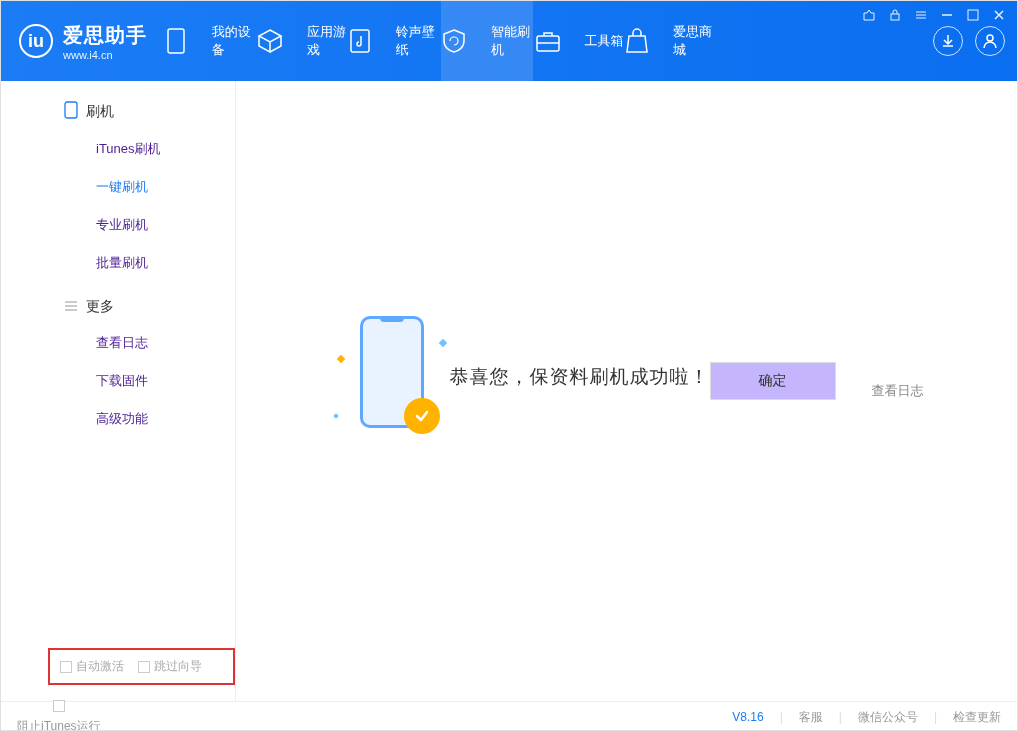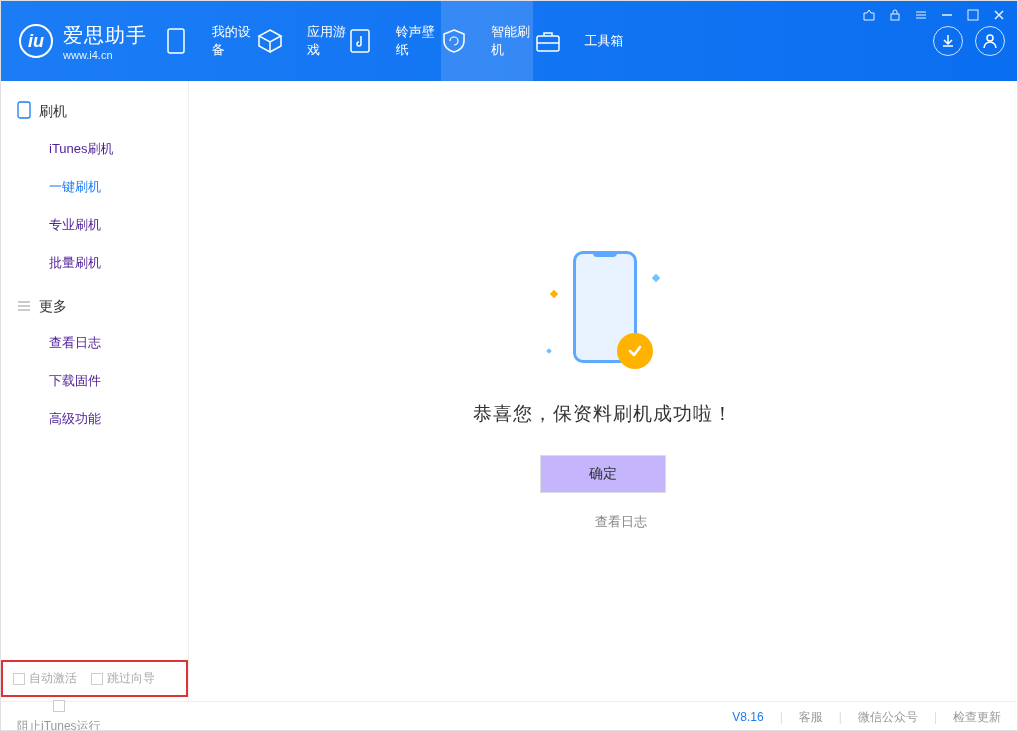--- a/index.html
+++ b/index.html
@@ -1,54 +1,54 @@
 <!DOCTYPE html>
 <html><head>
 <meta charset="utf-8">
 <style>
 * { margin: 0; padding: 0; box-sizing: border-box; font-family: "Microsoft YaHei", Arial, sans-serif; }
 body { background: #fff; width: 1018px; height: 731px; overflow: hidden; border: 1px solid #e0e0e0; }
 
 .header { background: linear-gradient(to right, #1b7cf5, #0a6ef0); height: 80px; display: flex; align-items: stretch; color: #fff; }
 .logo-block { display: flex; align-items: center; padding: 0 18px; gap: 10px; }
-.logo-circle { width: 34px; height: 34px; border-radius: 50%; border: 2px solid #fff; display: flex; align-items: center; justify-content: center; font-weight: bold; font-size: 18px; color:#fff; font-style: italic; }
-.logo-text .title { font-size: 20px; font-weight: 400; letter-spacing: 1px; }
+.logo-circle { width: 34px; height: 34px; border-radius: 50%; border: 2px solid #fff; display: flex; align-items: center; justify-content: center; font-weight: bold; font-size: 18px; color:#fff; }
+.logo-text .title { font-size: 20px; font-weight: 700; letter-spacing: 1px; }
 .logo-text .sub { font-size: 11px; opacity: 0.9; }
 
 .nav { display: flex; }
 .nav-item { width: 92px; display: flex; flex-direction: row; align-items: center; justify-content: center; gap: 24px; cursor: pointer; font-size: 13px; }
 .nav-item.active { background: rgba(255,255,255,0.15); }
 .nav-icon { width: 26px; height: 26px; display: flex; align-items: center; justify-content: center; }
 
 .header-right { margin-left: auto; display: flex; align-items: center; padding-right: 12px; gap: 12px; }
 .win-controls { display: flex; gap: 12px; align-items: center; position: absolute; top: 8px; right: 12px; }
 .win-ctrl { width: 14px; height: 14px; cursor: pointer; color: #fff; opacity: 0.9; display:flex; align-items:center; justify-content:center; font-size:11px; }
 .circ-btn { width: 30px; height: 30px; border: 1.5px solid rgba(255,255,255,0.8); border-radius: 50%; display: flex; align-items: center; justify-content: center; cursor: pointer; }
 
-.body-area { display: flex; height: 620px; }
+.body-area { display: flex; height: 620px; padding-left: 47px; }
 .sidebar { width: 188px; border-right: 1px solid #eee; padding-top: 12px; position: relative; }
 .side-section { margin-bottom: 8px; }
 .side-head { display: flex; align-items: center; gap: 8px; padding: 8px 16px; font-size: 14px; color: #333; }
 .side-items { }
 .side-item { padding: 10px 12px 10px 48px; font-size: 13px; color: #4c1d95; cursor: pointer; }
 .side-item.active { color: #1b7cf5; }
 
 .device-panel { position: absolute; bottom: 48px; left: 8px; right: 8px; }
 .mode-row { background: #f5f8fc; border-radius: 4px; padding: 8px 10px; display: flex; align-items: center; gap: 8px; font-size: 13px; color: #333; margin-bottom: 10px; }
 .mode-icon { width: 18px; height: 18px; border-radius: 50%; background: #fff; display: flex; align-items:center; justify-content:center; }
 .device-row { background: #f5f8fc; border-radius: 4px; padding: 10px; }
 .device-name { font-size: 13px; font-weight: 600; color: #1b7cf5; display: flex; align-items: center; gap: 6px; }
 .storage-pill { display: inline-block; background: #e3effd; color: #1b7cf5; font-size: 11px; padding: 2px 10px; border-radius: 10px; margin-top: 6px; }
 .device-type { font-size: 11px; color: #aaa; margin-top: 4px; }
 
-.check-row { position: absolute; left: 0; right: 0; bottom: 4px; padding: 8px 10px; display: flex; gap: 14px; font-size: 12px; color: #aaa; border: 2px solid #d33; }
+.check-row { position: absolute; left: 0; right: 0; bottom: 16px; padding: 8px 10px; display: flex; gap: 14px; font-size: 12px; color: #aaa; border: 2px solid #d33; }
 .chk { display: flex; align-items: center; gap: 4px; }
 .chk-box { width: 12px; height: 12px; border: 1px solid #ccc; background:#fff; }
 
-.main { flex: 1; position: relative; display: flex; flex-direction: column; align-items: center; justify-content: center; }
+.main { flex: 1; position: relative; display: flex; flex-direction: row; align-items: center; justify-content: center; }
 .illus { width: 120px; height: 120px; position: relative; margin-bottom: 30px; }
 .phone-rect { position: absolute; left: 30px; top: 0; width: 64px; height: 112px; border: 3px solid #5fa8ff; border-radius: 10px; background: #e8f3ff; }
 .phone-notch { position: absolute; left: 50px; top: 0; width: 24px; height: 6px; background: #5fa8ff; border-radius: 0 0 4px 4px; }
 .check-badge { position: absolute; right: 10px; bottom: 2px; width: 36px; height: 36px; background: #ffb300; border-radius: 50%; display:flex; align-items:center; justify-content:center; }
 .sparkle { position: absolute; width: 6px; height: 6px; background: #5fa8ff; transform: rotate(45deg); }
 .s1 { left: 8px; top: 40px; background:#ffb300; }
 .s2 { right: 4px; top: 24px; background:#6fc2ff; }
 .s3 { left: 4px; bottom: 18px; background:#6fc2ff; width:4px;height:4px;}
 
 .success-msg { font-size: 19px; color: #333; letter-spacing: 1px; margin-bottom: 28px; }
@@ -109,20 +109,28 @@
       <span>智能刷机</span>
     </div>
     <div class="nav-item">
       <span class="nav-icon">
           <svg width="26" height="24" viewBox="0 0 26 24">
             <rect x="2" y="7" width="22" height="15" rx="2" fill="none" stroke="#fff" stroke-width="1.5"></rect>
             <path d="M9 7 L9 4 L17 4 L17 7 M2 14 L24 14" fill="none" stroke="#fff" stroke-width="1.5"></path>
           </svg>
         </span>
       <span>工具箱</span>
+    </div>
+    <div class="nav-item">
+      <span class="nav-icon">
+          <svg width="24" height="26" viewBox="0 0 24 26">
+            <path d="M4 8 L20 8 L22 24 L2 24 Z M8 8 L8 5 A4 4 0 0 1 16 5 L16 8" fill="none" stroke="#fff" stroke-width="1.5"></path>
+          </svg>
+        </span>
+      <span>爱思商城</span>
     </div>
   </div>
   <div class="header-right">
     <div class="circ-btn">
       <svg width="16" height="16" viewBox="0 0 16 16">
           <path d="M8 2 L8 10 M4 7 L8 11 L12 7 M3 13 L13 13" stroke="#fff" stroke-width="1.5" fill="none"></path>
         </svg>
     </div>
     <div class="circ-btn">
       <svg width="16" height="16" viewBox="0 0 16 16">

